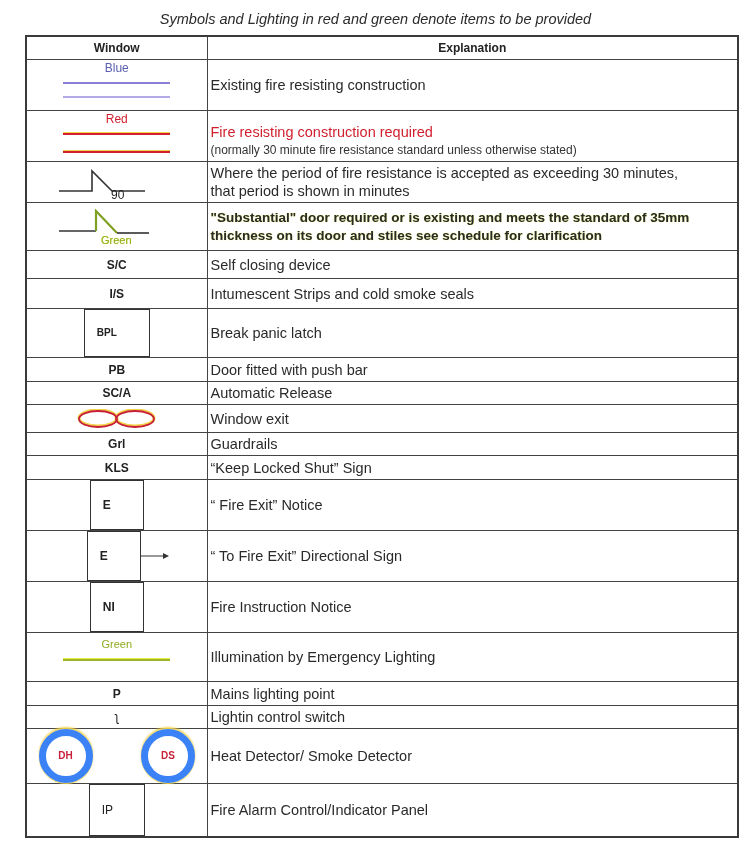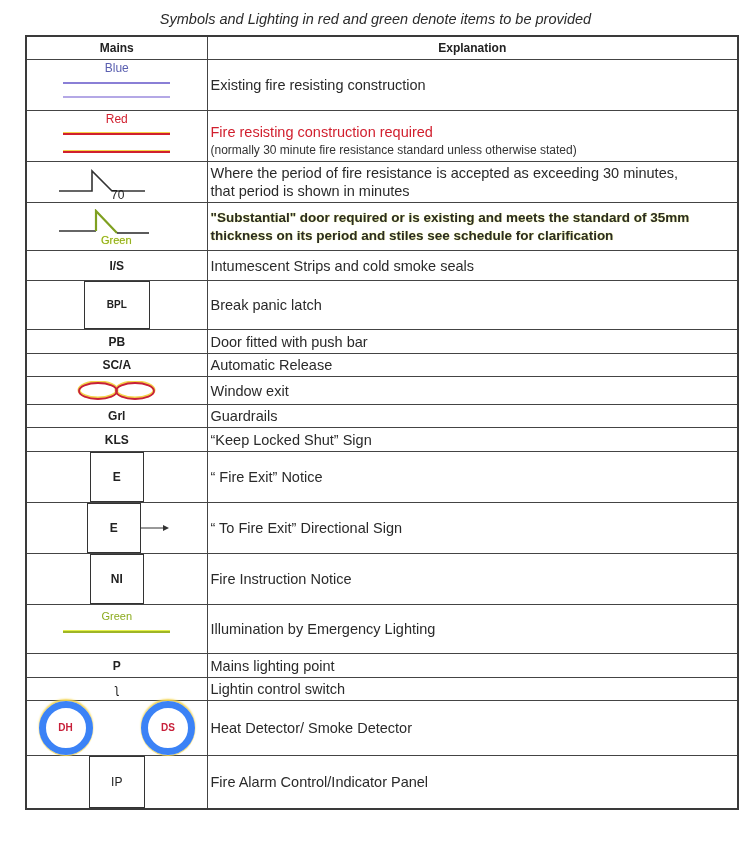--- a/index.html
+++ b/index.html
@@ -9,21 +9,21 @@
              font-size: 14.5px; font-style: italic; color: #2a2a2a; }
   table.legend { position: absolute; left: 25px; top: 35px; width: 712px;
                  border-collapse: collapse; border: 2px solid #3a3a3a; table-layout: fixed; }
   table.legend td, table.legend th { border: 1px solid #444; padding: 0; vertical-align: middle; }
   col.c1 { width: 181px; } col.c2 { width: 531px; }
   th { font-size: 12px; font-weight: bold; height: 22px; background: #fff; color: #222; }
   td.sym { text-align: center; position: relative; }
   td.exp { padding-left: 3px !important; font-size: 14.5px; line-height: 18px; color: #2a2a2a; }
   .abbr { font-weight: bold; font-size: 12px; color: #222; }
   .box { display: inline-block; border: 1.5px solid #333; font-weight: bold; font-size: 12px;
-         padding: 12px; text-align: center; color: #222; }
+         padding: 12px; text-align: left; color: #222; }
   .red { color: #d11f2e; }
   .blue { color: #5a5fb0; }
   .green { color: #8cab1e; font-weight: bold; text-shadow: 0 0 1px #e4f04a; }
   .small { font-size: 12px; color: #333; }
   .swatch-label { font-size: 12px; display: block; line-height: 12px; }
   .line { height: 2px; width: 107px; margin: 0 auto; }
   .circle { display: inline-block; width: 40px; height: 40px; border-radius: 50%;
             border: 7px solid #3b82f6; box-shadow: 0 -2px 2px #f3d34a, 0 1px 1px #f3d34a;
             font-size: 10px; font-weight: bold; color: #c8203a; line-height: 40px; text-align: center; }
   svg { display: block; margin: 0 auto; }
@@ -33,21 +33,21 @@
 
 <div class="caption">Symbols and Lighting in red and green denote items to be provided</div>
 
 <table class="legend">
   <colgroup>
       <col class="c1">
       <col class="c2">
     </colgroup>
   <tbody>
       <tr>
-    <th>Mains</th>
+    <th>Window</th>
     <th>Explanation</th>
   </tr>
 
   <tr style="height:51px">
     <td class="sym">
       <span class="swatch-label blue" style="margin-top:-10px;margin-bottom:8px">Blue</span>
       <div class="line" style="background:#8a7fd6;margin-bottom:12px"></div>
       <div class="line" style="background:#b4a8e6"></div>
     </td>
     <td class="exp blue">Existing fire resisting construction</td>
@@ -63,43 +63,47 @@
       <div class="red" style="margin-top:10px">Fire resisting construction required</div>
       <div class="small">(normally 30 minute fire resistance standard unless otherwise stated)</div>
     </td>
   </tr>
 
   <tr style="height:41px">
     <td class="sym">
       <svg width="120" height="26" viewBox="0 0 120 26">
         <polyline points="2,22 35,22 35,2 55,22 88,22" fill="none" stroke="#333" stroke-width="1.6"></polyline>
       </svg>
-      <span style="font-size:12px;position:absolute;left:84px;top:26px">70</span>
+      <span style="font-size:12px;position:absolute;left:84px;top:26px">90</span>
     </td>
     <td class="exp">
       <div>Where the period of fire resistance is accepted as exceeding 30 minutes,</div>
       <div>that period is shown in minutes</div>
     </td>
   </tr>
 
   <tr style="height:48px">
     <td class="sym">
       <svg width="120" height="30" viewBox="0 0 120 30" style="margin-top:-6px">
         <polyline points="2,22 39,22" fill="none" stroke="#333" stroke-width="1.6"></polyline>
         <polyline points="39,22 39,2 60,24" fill="none" stroke="#7fa020" stroke-width="2.2"></polyline>
         <polyline points="60,24 92,24" fill="none" stroke="#333" stroke-width="1.6"></polyline>
       </svg>
       <span class="green" style="font-size:11px;font-weight:normal;position:absolute;left:74px;top:31px">Green</span>
     </td>
     <td class="exp green" style="font-size:13.5px">
       <div>"Substantial" door required or is existing and meets the standard of 35mm</div>
-      <div>thickness on its period and stiles see schedule for clarification</div>
-    </td>
-  </tr>
-
+      <div>thickness on its door and stiles see schedule for clarification</div>
+    </td>
+  </tr>
+
+  <tr style="height:28px">
+    <td class="sym abbr">S/C</td>
+    <td class="exp">Self closing device</td>
+  </tr>
 
   <tr style="height:30px">
     <td class="sym abbr">I/S</td>
     <td class="exp">Intumescent Strips and cold smoke seals</td>
   </tr>
 
   <tr style="height:30px">
     <td class="sym">
       <span class="box" style="width:40px;height:22px;line-height:22px;font-size:10px">BPL</span>
     </td>

